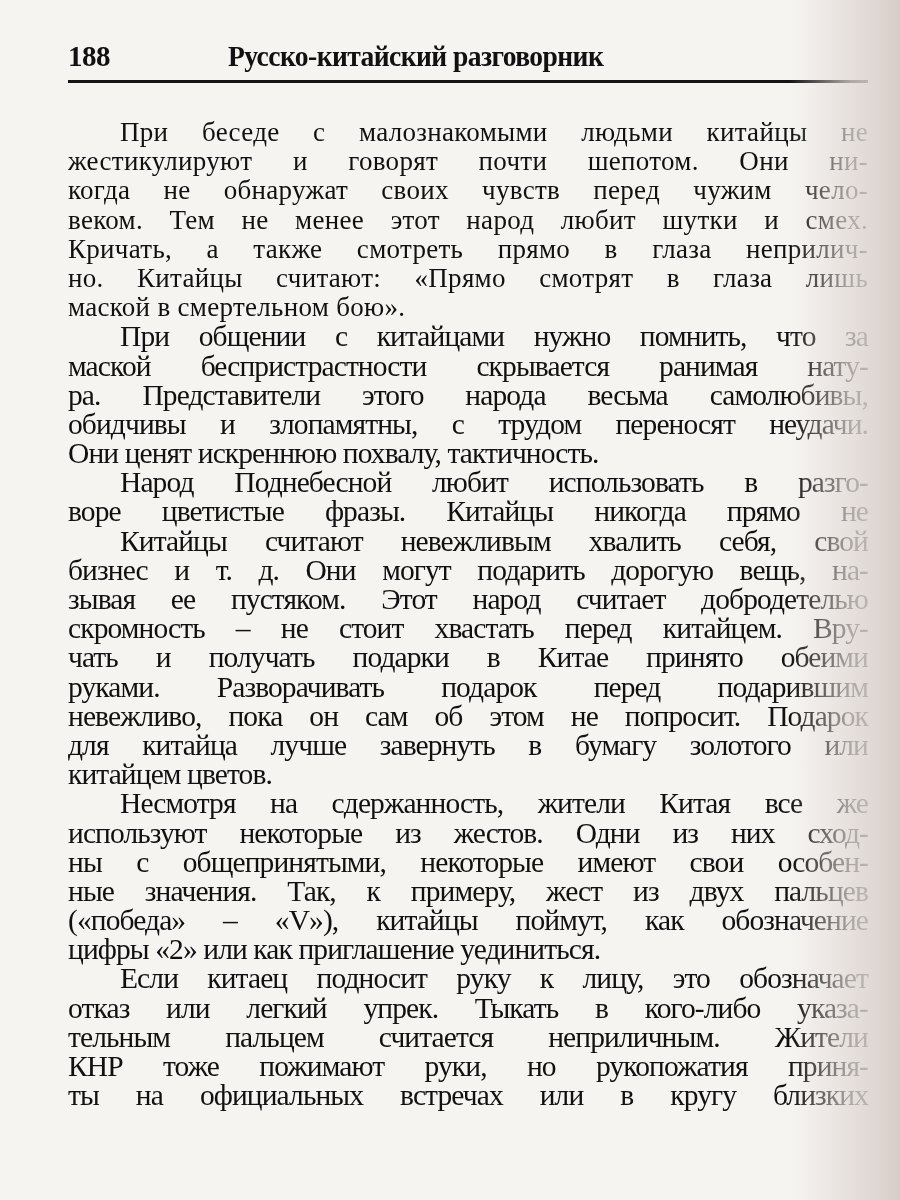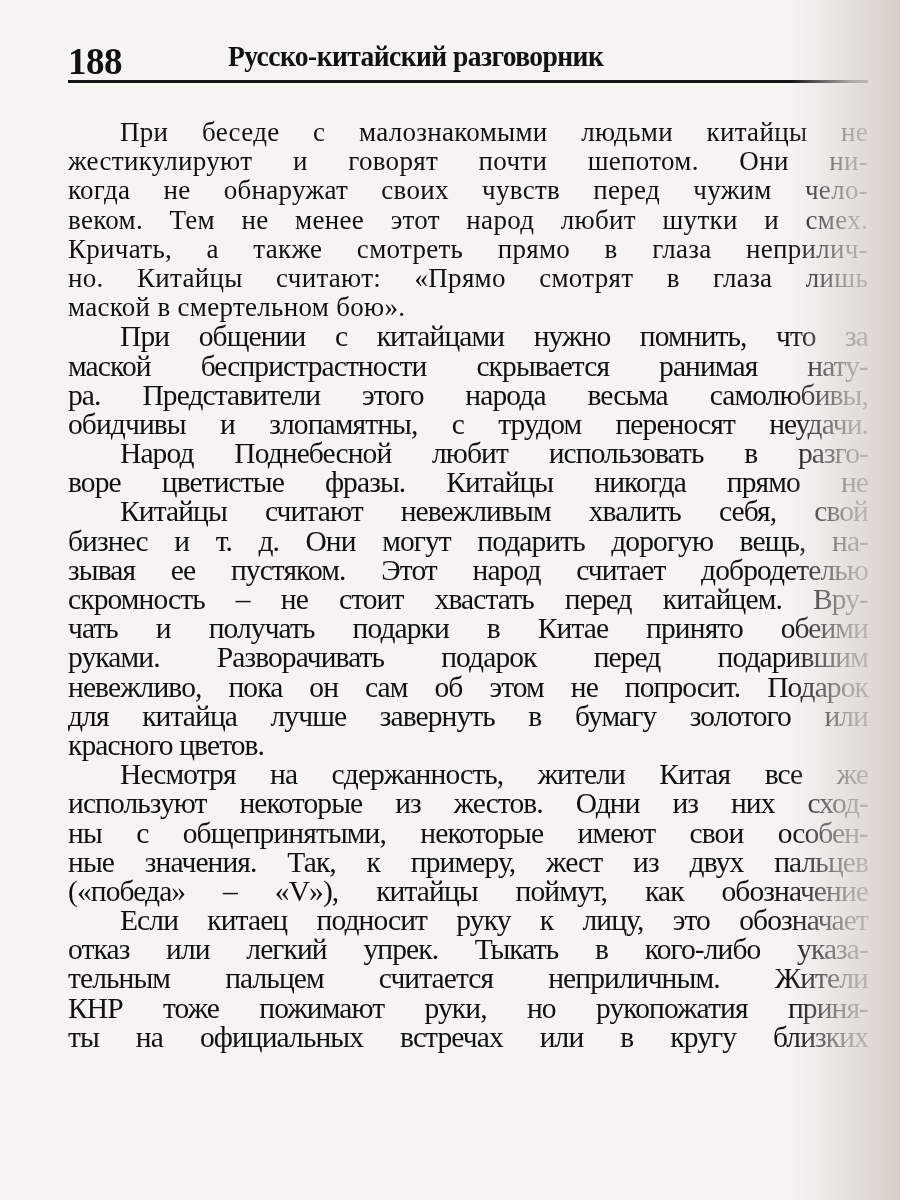--- a/index.html
+++ b/index.html
@@ -29,21 +29,21 @@
       left: 68px;
       top: 38px;
       width: 800px;
       height: 44px;
     }
     .page-number {
       position: absolute;
       left: 0;
       top: 2px;
       font-weight: bold;
-      font-size: 37px;
+      font-size: 29px;
       letter-spacing: -0.5px;
     }
     .running-title {
       position: absolute;
       left: 160px;
       top: 2px;
       font-weight: bold;
       font-size: 29px;
       letter-spacing: -0.6px;
       transform: scaleX(0.95);
@@ -111,45 +111,47 @@
     <span class="line">Кричать, а также смотреть прямо в глаза неприлич-</span>
     <span class="line">но. Китайцы считают: «Прямо смотрят в глаза лишь</span>
     <span class="line last">маской в смертельном бою».</span>
   </div>
 
   <div class="para cond">
     <span class="line indent">При общении с китайцами нужно помнить, что за</span>
     <span class="line">маской беспристрастности скрывается ранимая нату-</span>
     <span class="line">ра. Представители этого народа весьма самолюбивы,</span>
     <span class="line">обидчивы и злопамятны, с трудом переносят неудачи.</span>
+    <span class="line last">Они ценят искреннюю похвалу, тактичность.</span>
   </div>
 
   <div class="para cond">
     <span class="line indent">Народ Поднебесной любит использовать в разго-</span>
     <span class="line">воре цветистые фразы. Китайцы никогда прямо не</span>
   </div>
 
   <div class="para cond">
     <span class="line indent">Китайцы считают невежливым хвалить себя, свой</span>
     <span class="line">бизнес и т. д. Они могут подарить дорогую вещь, на-</span>
     <span class="line">зывая ее пустяком. Этот народ считает добродетелью</span>
     <span class="line">скромность – не стоит хвастать перед китайцем. Вру-</span>
     <span class="line">чать и получать подарки в Китае принято обеими</span>
     <span class="line">руками. Разворачивать подарок перед подарившим</span>
     <span class="line">невежливо, пока он сам об этом не попросит. Подарок</span>
     <span class="line">для китайца лучше завернуть в бумагу золотого или</span>
-    <span class="line last">красного цветов.</span>
+    <span class="line last">китайцем цветов.</span>
   </div>
 
   <div class="para cond">
     <span class="line indent">Несмотря на сдержанность, жители Китая все же</span>
     <span class="line">используют некоторые из жестов. Одни из них сход-</span>
     <span class="line">ны с общепринятыми, некоторые имеют свои особен-</span>
     <span class="line">ные значения. Так, к примеру, жест из двух пальцев</span>
     <span class="line">(«победа» – «V»), китайцы поймут, как обозначение</span>
+    <span class="line last">цифры «2» или как приглашение уединиться.</span>
   </div>
 
   <div class="para cond">
     <span class="line indent">Если китаец подносит руку к лицу, это обозначает</span>
     <span class="line">отказ или легкий упрек. Тыкать в кого-либо указа-</span>
     <span class="line">тельным пальцем считается неприличным. Жители</span>
     <span class="line">КНР тоже пожимают руки, но рукопожатия приня-</span>
     <span class="line">ты на официальных встречах или в кругу близких</span>
   </div>
 

